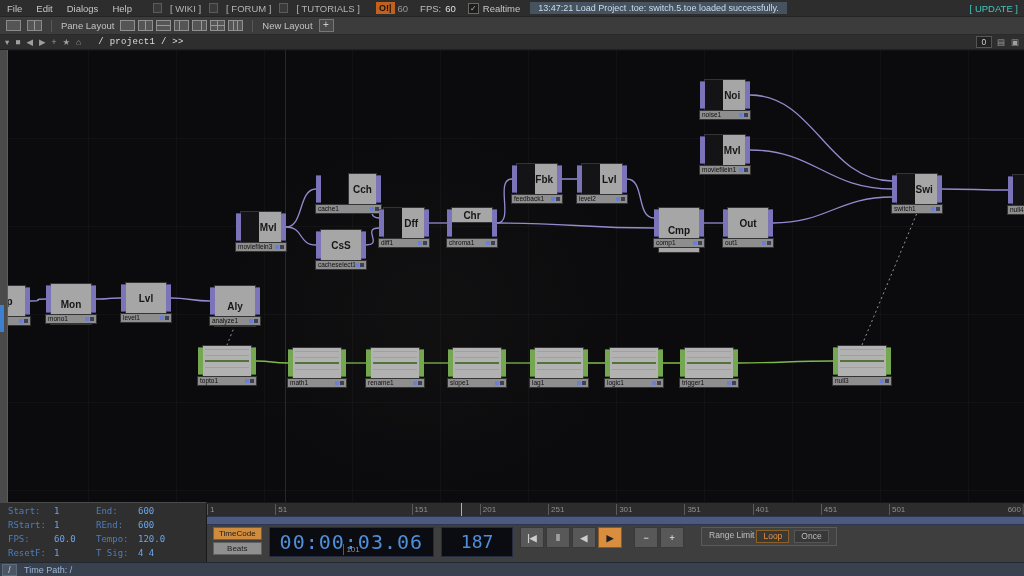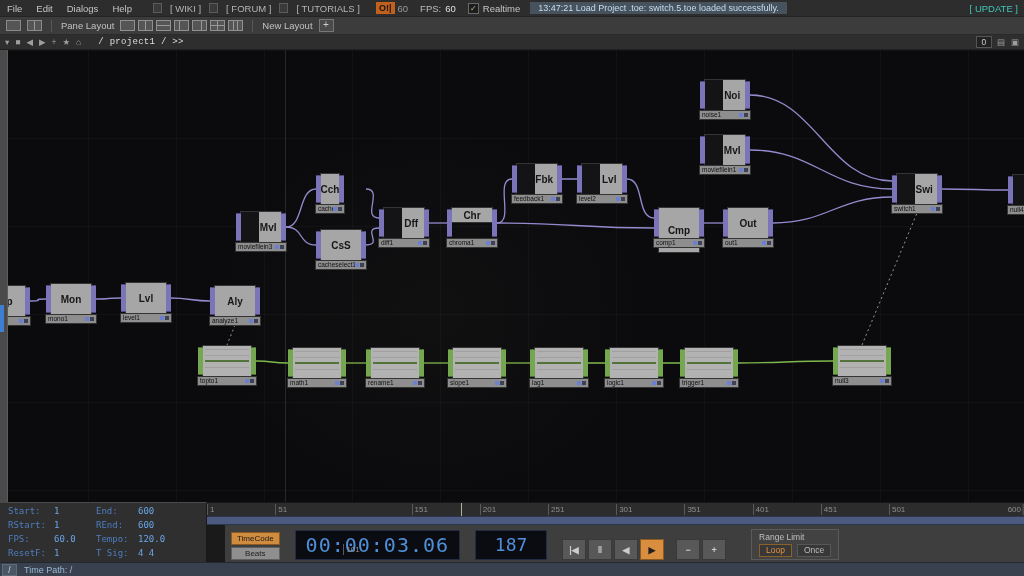--- a/index.html
+++ b/index.html
@@ -105,35 +105,35 @@
   .irow .v{color:#6aa5e8;width:42px;}
   .irow .l2{width:42px;}
   .irow .v2{flex:1;width:auto;}
   .bottom-right{flex:1;display:flex;flex-direction:column;min-width:0;}
   .ruler{height:13px;flex:0 0 13px;background:#2c2c2c;position:relative;border-top:1px solid #171717;}
   .tick{position:absolute;top:1px;font-size:8px;color:#8f8f8f;border-left:1px solid #5a5a5a;
     padding-left:2px;line-height:11px;}
   .tick.end{transform:translateX(-100%);border-left:none;border-right:1px solid #5a5a5a;padding-left:0;padding-right:2px;}
   .playhead{position:absolute;top:0;bottom:0;width:1px;background:#a9b99a;}
   .hscroll{height:7px;flex:0 0 7px;background:#4d5a80;border:1px solid #2d3550;border-left:none;border-right:none;}
-  .transport{flex:1;background:#3e3e3e;display:flex;align-items:flex-end;gap:15px;padding:2px 6px;margin-left:18px;}
+  .transport{flex:1;background:#3e3e3e;display:flex;align-items:flex-start;gap:7px;padding:2px 6px;}
   .tc-col{display:flex;flex-direction:column;gap:2px;flex:0 0 auto;}
   .tc-btn{font-size:8px;padding:1px 5px;text-align:center;background:#cf8b3e;color:#1c1c1c;border:1px solid #8a5a20;}
   .tc-btn.beats{background:#8f8f8f;color:#222;border:1px solid #606060;}
   .clock{background:#0b0c12;border:1px solid #232c42;color:#4f8fd8;font-family:"DejaVu Sans Mono",monospace;
     font-size:20px;line-height:24px;padding:2px 10px;letter-spacing:1px;}
   .framebox{background:#0b0c12;border:1px solid #232c42;color:#4f8fd8;font-family:"DejaVu Sans Mono",monospace;
     font-size:18px;line-height:24px;padding:2px 14px;min-width:42px;text-align:center;}
   .tbtns{display:flex;gap:2px;align-items:center;}
   .tbtn{width:22px;height:19px;background:#585858;border:1px solid #393939;color:#cccccc;font-size:9px;
     display:flex;align-items:center;justify-content:center;font-weight:bold;}
   .tbtn.active{background:#d98d3f;color:#1e1e1e;border-color:#8a5a20;}
   .tbtn.gap{margin-left:10px;}
   .range{margin-left:10px;border:1px solid #5a5a5a;background:#424242;padding:2px 7px;display:flex;
-    flex-direction:column;gap:2px;font-size:8.5px;color:#bfbfbf;}
+    flex-direction:row;gap:2px;font-size:8.5px;color:#bfbfbf;}
   .range-btns{display:flex;gap:5px;}
   .rbtn{padding:0 6px;border:1px solid #565656;background:#383838;color:#bdbdbd;font-size:8.5px;line-height:11px;}
   .rbtn.loop{color:#e8923f;border-color:#8a6126;}
 
   
   .statusbar{height:13px;flex:0 0 13px;background:#39414e;display:flex;align-items:center;gap:7px;
     padding:0 2px;font-size:9px;color:#9db8d8;border-top:1px solid #222832;}
   .slash-box{background:#4a5663;border:1px solid #5d6b7a;width:13px;height:10px;line-height:10px;
     text-align:center;color:#cbd9ea;font-size:8.5px;}
 </style>
@@ -279,21 +279,21 @@
         <i class="conn in"></i>
         <i class="conn out"></i>
         <div class="nlabel" style="top: 31px;">
           <span class="nm">moviefilein3</span>
           <span class="flags">
             <i></i>
             <i></i>
           </span>
         </div>
       </div>
-      <div class="node TOP" style="left: 316px; top: 124px; width: 28px;">
+      <div class="node TOP" style="left: 316px; top: 124px; width: 37px; padding-left: 28px;">
         <div class="nbody" style="height: 30px;">
           <span class="abbr">Cch</span>
         </div>
         <i class="conn in"></i>
         <i class="conn out"></i>
         <div class="nlabel" style="top: 31px;">
           <span class="nm">cache1</span>
           <span class="flags">
             <i></i>
             <i></i>
@@ -432,21 +432,21 @@
         <i class="conn out"></i>
         <div class="nlabel" style="top: 31px;">
           <span class="nm">flip1</span>
           <span class="flags">
             <i></i>
             <i></i>
           </span>
         </div>
       </div>
       <div class="node TOP" style="left: 46px; top: 234px; width: 50px;">
-        <div class="nbody" style="height: 30px;">
+        <div class="nbody" style="height: 40px;">
           <span class="abbr">Mon</span>
         </div>
         <i class="conn in"></i>
         <i class="conn out"></i>
         <div class="nlabel" style="top: 31px;">
           <span class="nm">mono1</span>
           <span class="flags">
             <i></i>
             <i></i>
           </span>
@@ -460,21 +460,21 @@
         <i class="conn out"></i>
         <div class="nlabel" style="top: 31px;">
           <span class="nm">level1</span>
           <span class="flags">
             <i></i>
             <i></i>
           </span>
         </div>
       </div>
       <div class="node TOP" style="left: 210px; top: 236px; width: 50px;">
-        <div class="nbody" style="height: 30px; justify-content: center;">
+        <div class="nbody" style="height: 40px; justify-content: center;">
           <span class="abbr">Aly</span>
         </div>
         <i class="conn in"></i>
         <i class="conn out"></i>
         <div class="nlabel" style="top: 31px;">
           <span class="nm">analyze1</span>
           <span class="flags">
             <i></i>
             <i></i>
           </span>

